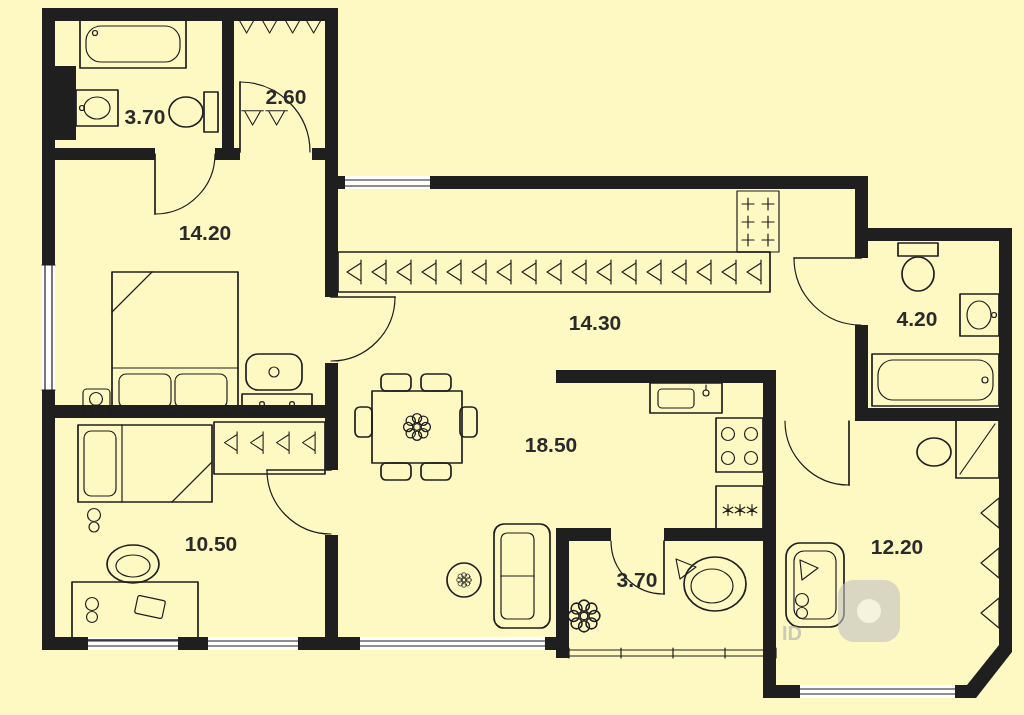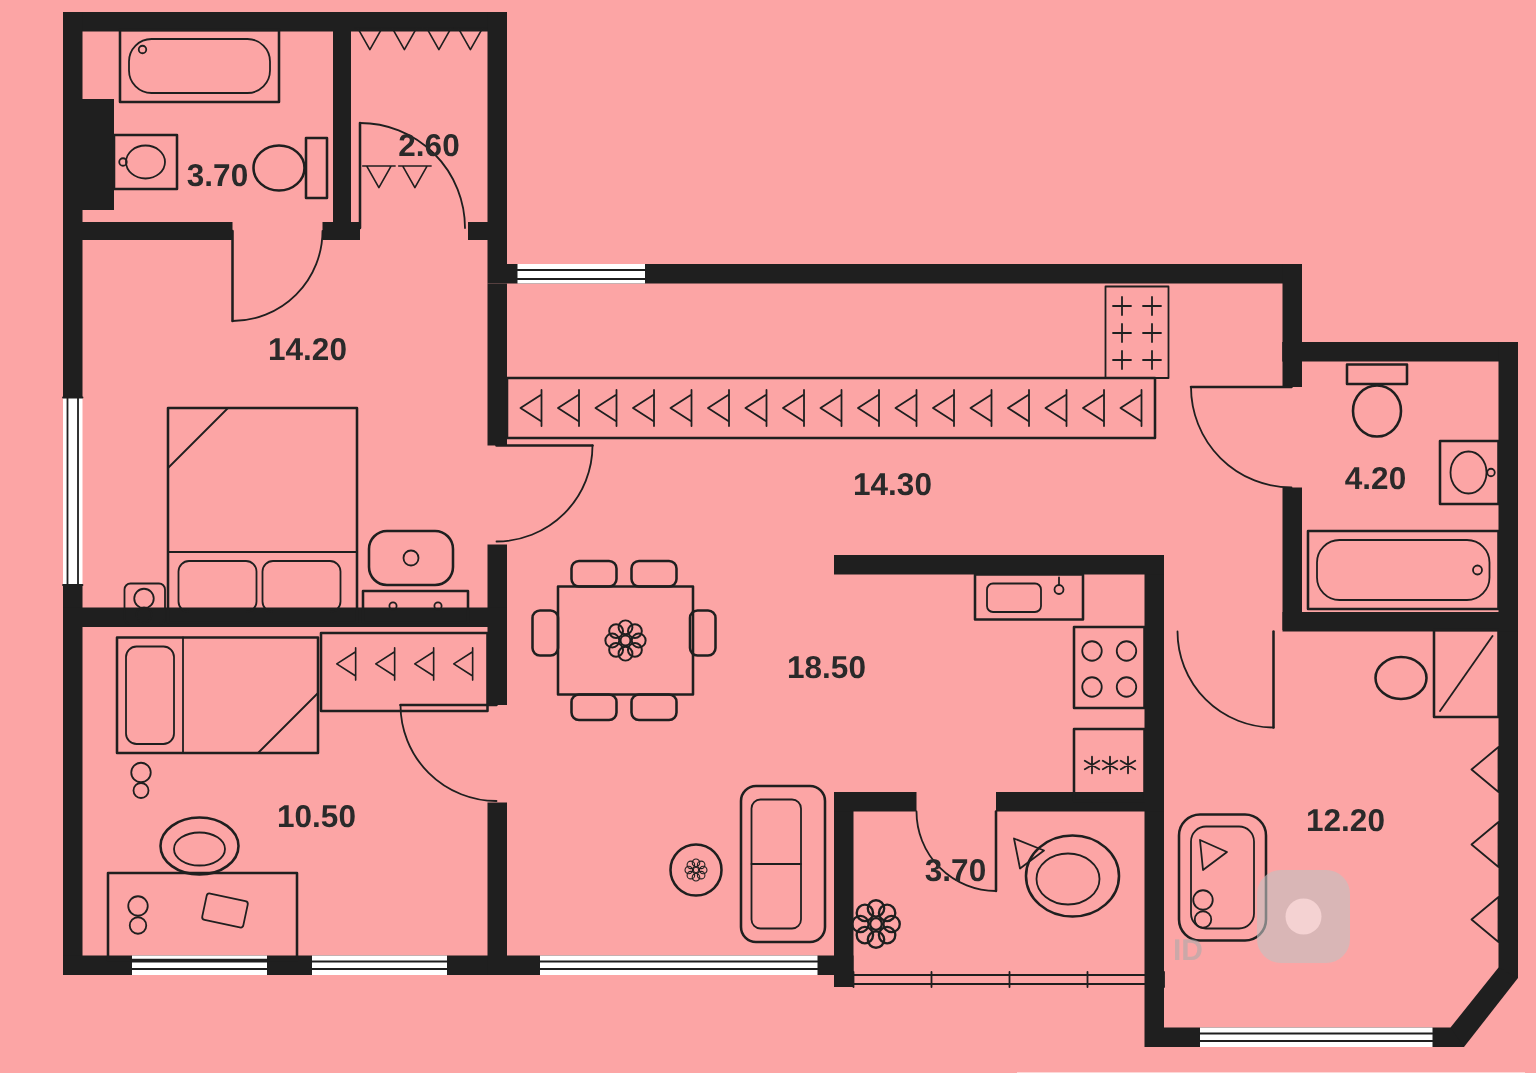--- a/index.html
+++ b/index.html
@@ -1,16 +1,16 @@
 <!DOCTYPE html>
 <html><head>
 <meta charset="utf-8">
 <style>
   html,body{margin:0;padding:0;background:#ffffff;}
-  .stage{position:relative;width:1024px;height:715px;background:#fca5a5;
+  .stage{position:relative;width:1024px;height:715px;background:#fef9c3;
          font-family:"Liberation Sans",sans-serif;overflow:hidden;}
   svg{display:block;}
   .w{fill:#1f1f1f;stroke:none;}
   .ln{fill:none;stroke:#1f1f1f;stroke-width:1.7;stroke-linejoin:round;stroke-linecap:round;}
   .thin{stroke-width:1.2;}
   .winw{fill:#ffffff;stroke:none;}
   .lbl{font-family:"Liberation Sans",sans-serif;font-size:21px;font-weight:700;
        fill:#2a2a2a;text-anchor:middle;}
   .wm{font-family:"Liberation Sans",sans-serif;font-size:20px;font-weight:700;fill:#ababab;}
 </style>

